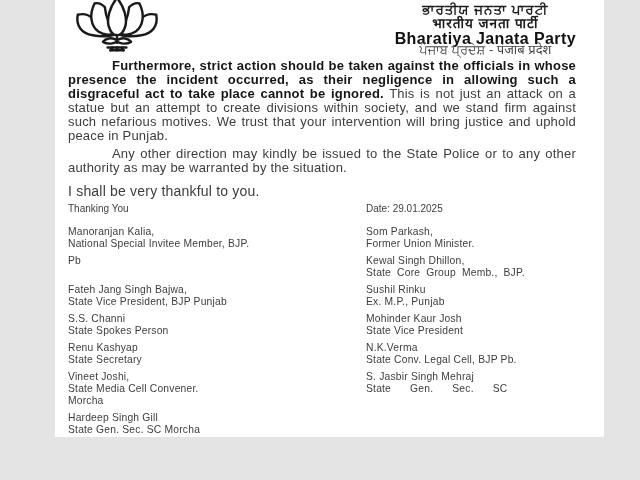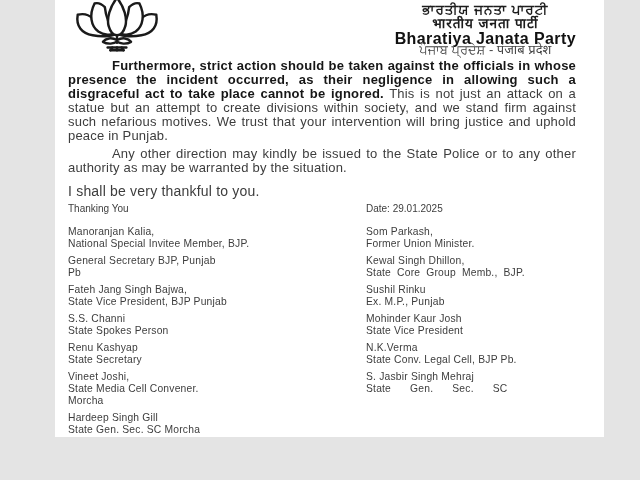--- a/index.html
+++ b/index.html
@@ -89,21 +89,20 @@
           <div>National Special Invitee Member, BJP.</div>
         </div>
         <div class="cr">
           <div>Som Parkash,</div>
           <div>Former Union Minister.</div>
         </div>
       </div>
 
       <div class="srow">
         <div class="cl">
-          <div>General Secretary BJP, Punjab</div>
           <div>Pb</div>
         </div>
         <div class="cr">
           <div>Kewal Singh Dhillon,</div>
           <div class="sp1">State Core Group Memb., BJP.</div>
         </div>
       </div>
 
       <div class="srow">
         <div class="cl">

